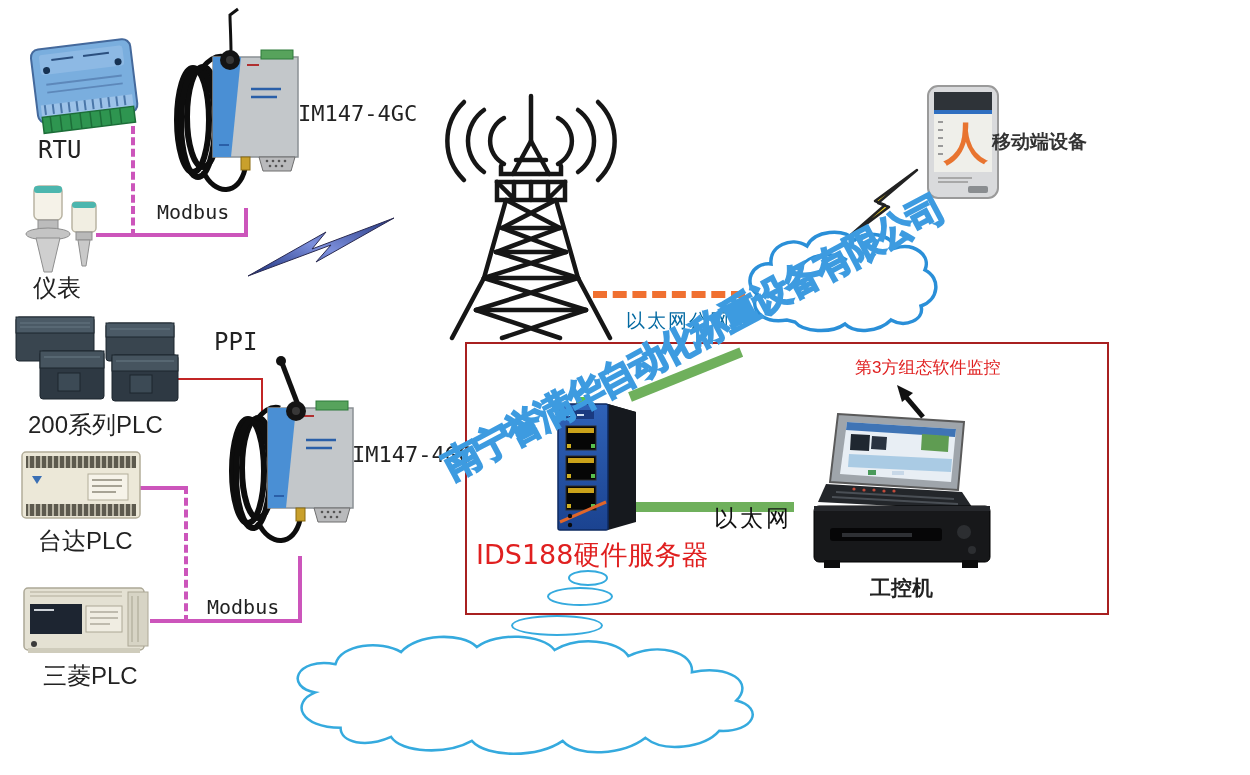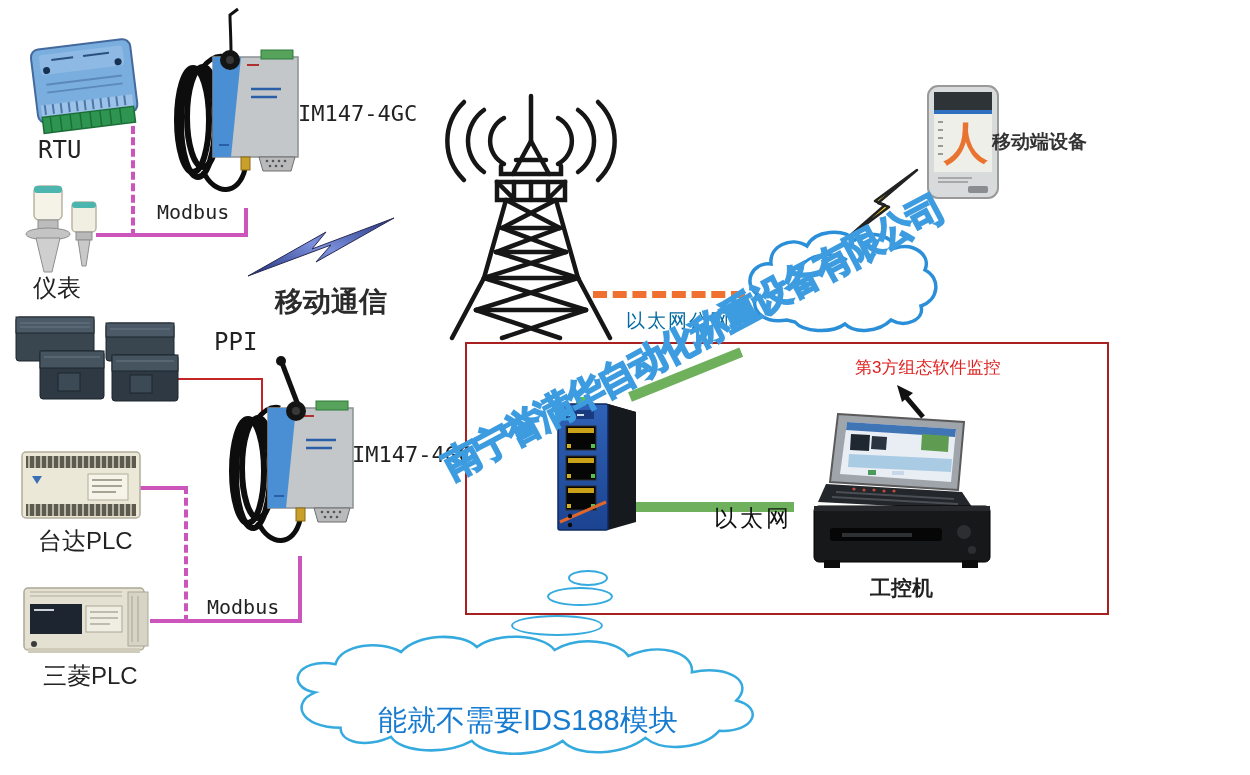--- a/index.html
+++ b/index.html
@@ -91,20 +91,21 @@
       <rect x="96" y="10" width="68" height="14" fill="#4b5a66"></rect>
       <rect x="30" y="38" width="64" height="48" rx="3" fill="#2e3943"></rect>
       <rect x="30" y="38" width="64" height="17" fill="#46545f"></rect>
       <rect x="48" y="60" width="22" height="18" fill="#3c4a55"></rect>
       <rect x="102" y="42" width="66" height="46" rx="3" fill="#2e3943"></rect>
       <rect x="102" y="42" width="66" height="16" fill="#46545f"></rect>
       <rect x="120" y="62" width="22" height="18" fill="#3c4a55"></rect>
     </g>
     <path d="M10,10 h70 M10,14 h70 M100,16 h60 M34,44 h56 M106,48 h58" stroke="#5d6d79" stroke-width="1.5"></path>
   </svg>
+  <div class="lbl cjk" style="left:28px;top:409px;font-size:24px;">200系列PLC</div>
 
   <svg style="left:18px;top:446px;z-index:4;" width="128" height="80" viewBox="0 0 128 80">
     <rect x="4" y="6" width="118" height="66" rx="4" fill="#ece8d8" stroke="#b2ad99" stroke-width="1.5"></rect>
     <rect x="8" y="10" width="110" height="12" fill="#5d5a4e"></rect>
     <path d="M11,10 v12 M17,10 v12 M23,10 v12 M29,10 v12 M35,10 v12 M41,10 v12 M47,10 v12 M53,10 v12 M59,10 v12 M65,10 v12 M71,10 v12 M77,10 v12 M83,10 v12 M89,10 v12 M95,10 v12 M101,10 v12 M107,10 v12 M113,10 v12" stroke="#d8d4c2" stroke-width="1.5"></path>
     <rect x="8" y="58" width="110" height="12" fill="#5d5a4e"></rect>
     <path d="M11,58 v12 M17,58 v12 M23,58 v12 M29,58 v12 M35,58 v12 M41,58 v12 M47,58 v12 M53,58 v12 M59,58 v12 M65,58 v12 M71,58 v12 M77,58 v12 M83,58 v12 M89,58 v12 M95,58 v12 M101,58 v12 M107,58 v12 M113,58 v12" stroke="#d8d4c2" stroke-width="1.5"></path>
     <rect x="70" y="28" width="40" height="26" fill="#f6f3e9" stroke="#b2ad99"></rect>
     <path d="M74,34 h30 M74,40 h30 M74,46 h24" stroke="#8d897a" stroke-width="1.5"></path>
     <path d="M14,30 l10,0 l-5,8 z" fill="#3a6fb5"></path>
@@ -156,21 +157,20 @@
   <svg style="left:248px;top:218px;z-index:4;" width="148" height="62" viewBox="0 0 148 62">
     <defs>
         <linearGradient id="gb" x1="0" y1="1" x2="1" y2="0">
       <stop offset="0" stop-color="#1a2f7a"></stop>
           <stop offset="0.5" stop-color="#7d90dd"></stop>
           <stop offset="1" stop-color="#22357f"></stop>
     </linearGradient>
       </defs>
     <polygon points="0,58 78,14 64,31 146,0 68,44 83,27" fill="url(#gb)" stroke="#2a2a50" stroke-width="1"></polygon>
   </svg>
-  <div class="lbl cjk" style="left:275px;top:283px;font-size:28px;font-weight:600;color:#2b2b2b;">移动通信</div>
   <div class="lbl mono" style="left:214px;top:328px;font-size:24px;">PPI</div>
 
   <svg style="left:218px;top:353px;z-index:4;" width="245" height="212" viewBox="0 0 245 212">
     <path d="M80,52 L64,10" stroke="#111" stroke-width="5" fill="none"></path>
     <circle cx="63" cy="8" r="5" fill="#111"></circle>
     <ellipse cx="30" cy="118" rx="16" ry="52" fill="none" stroke="#0d0d0d" stroke-width="6"></ellipse>
     <ellipse cx="40" cy="115" rx="16" ry="50" fill="none" stroke="#0d0d0d" stroke-width="6"></ellipse>
     <ellipse cx="35" cy="121" rx="17" ry="54" fill="none" stroke="#0d0d0d" stroke-width="6"></ellipse>
     <path d="M38,67 C48,55 56,53 62,55" stroke="#0d0d0d" stroke-width="5" fill="none"></path>
     <path d="M40,169 C52,195 76,193 82,167" stroke="#0d0d0d" stroke-width="5" fill="none"></path>
@@ -266,20 +266,21 @@
         <rect x="17" y="84" width="4" height="4" fill="#d0b020"></rect>
       <rect x="16" y="96" width="30" height="24" fill="#060606" stroke="#2e2e2e"></rect>
       <rect x="18" y="98" width="26" height="5" fill="#caa21a"></rect>
       <rect x="41" y="114" width="4" height="4" fill="#58c04e"></rect>
         <rect x="17" y="114" width="4" height="4" fill="#d0b020"></rect>
     </g>
     <path d="M10,132 L56,112" stroke="#e0662a" stroke-width="3"></path>
     <circle cx="20" cy="126" r="2.2" fill="#0a0a0a"></circle>
       <circle cx="20" cy="135" r="2.2" fill="#0a0a0a"></circle>
   </svg>
+  <div class="lbl redTxt" style="left:476px;top:537px;font-size:27px;z-index:12;font-family:'DejaVu Sans','Liberation Sans',sans-serif;">IDS188硬件服务器</div>
   <div class="lbl cjk" style="left:714px;top:463px;font-size:23px;letter-spacing:3px;color:#111;margin-top:40px;">以太网</div>
 
   <div class="lbl cjk redTxt" style="left:855px;top:356px;font-size:17px;font-weight:normal;z-index:12;">第3方组态软件监控</div>
   <svg style="left:893px;top:383px;z-index:6;" width="38" height="38" viewBox="0 0 38 38">
     <path d="M30,34 L13,14" stroke="#111" stroke-width="5"></path>
     <polygon points="4,2 20,10 9,19" fill="#111"></polygon>
   </svg>
 
   <svg style="left:812px;top:412px;z-index:4;" width="185" height="162" viewBox="0 0 185 162">
     <polygon points="26,2 152,10 146,78 18,70" fill="#9fa5ab" stroke="#5a5a5a" stroke-width="2"></polygon>
@@ -309,18 +310,17 @@
   </svg>
   <div class="lbl cjk" style="left:870px;top:574px;font-size:21px;font-weight:bold;z-index:12;">工控机</div>
 
   <div class="bub" style="left:568px;top:570px;width:36px;height:12px;"></div>
   <div class="bub" style="left:547px;top:587px;width:62px;height:15px;"></div>
   <div class="bub" style="left:511px;top:615px;width:88px;height:17px;"></div>
 
   <svg style="left:280px;top:630px;z-index:6;" width="525" height="140" viewBox="0 0 520 135">
     <path d="M60,95 C20,95 10,70 35,60 C5,55 15,25 55,32 C60,12 100,8 120,20 C135,2 180,0 195,15 C215,0 260,2 272,18 C295,4 335,8 345,24 C375,10 410,20 408,40 C445,32 470,50 452,68 C480,75 470,100 435,98 C420,115 380,120 362,105 C340,122 295,125 280,108 C255,125 205,125 190,108 C165,122 120,120 110,104 C85,115 60,110 60,95 Z" fill="#ffffff" stroke="#35aade" stroke-width="2.5"></path>
   </svg>
-  <div class="noteTxt" style="left:378px;top:701px;">能就不需要IDS188模块</div>
 
 
   <div class="watermark">南宁誉满华自动化称重设备有限公司</div>
 
 </div>
 
 </body></html>

